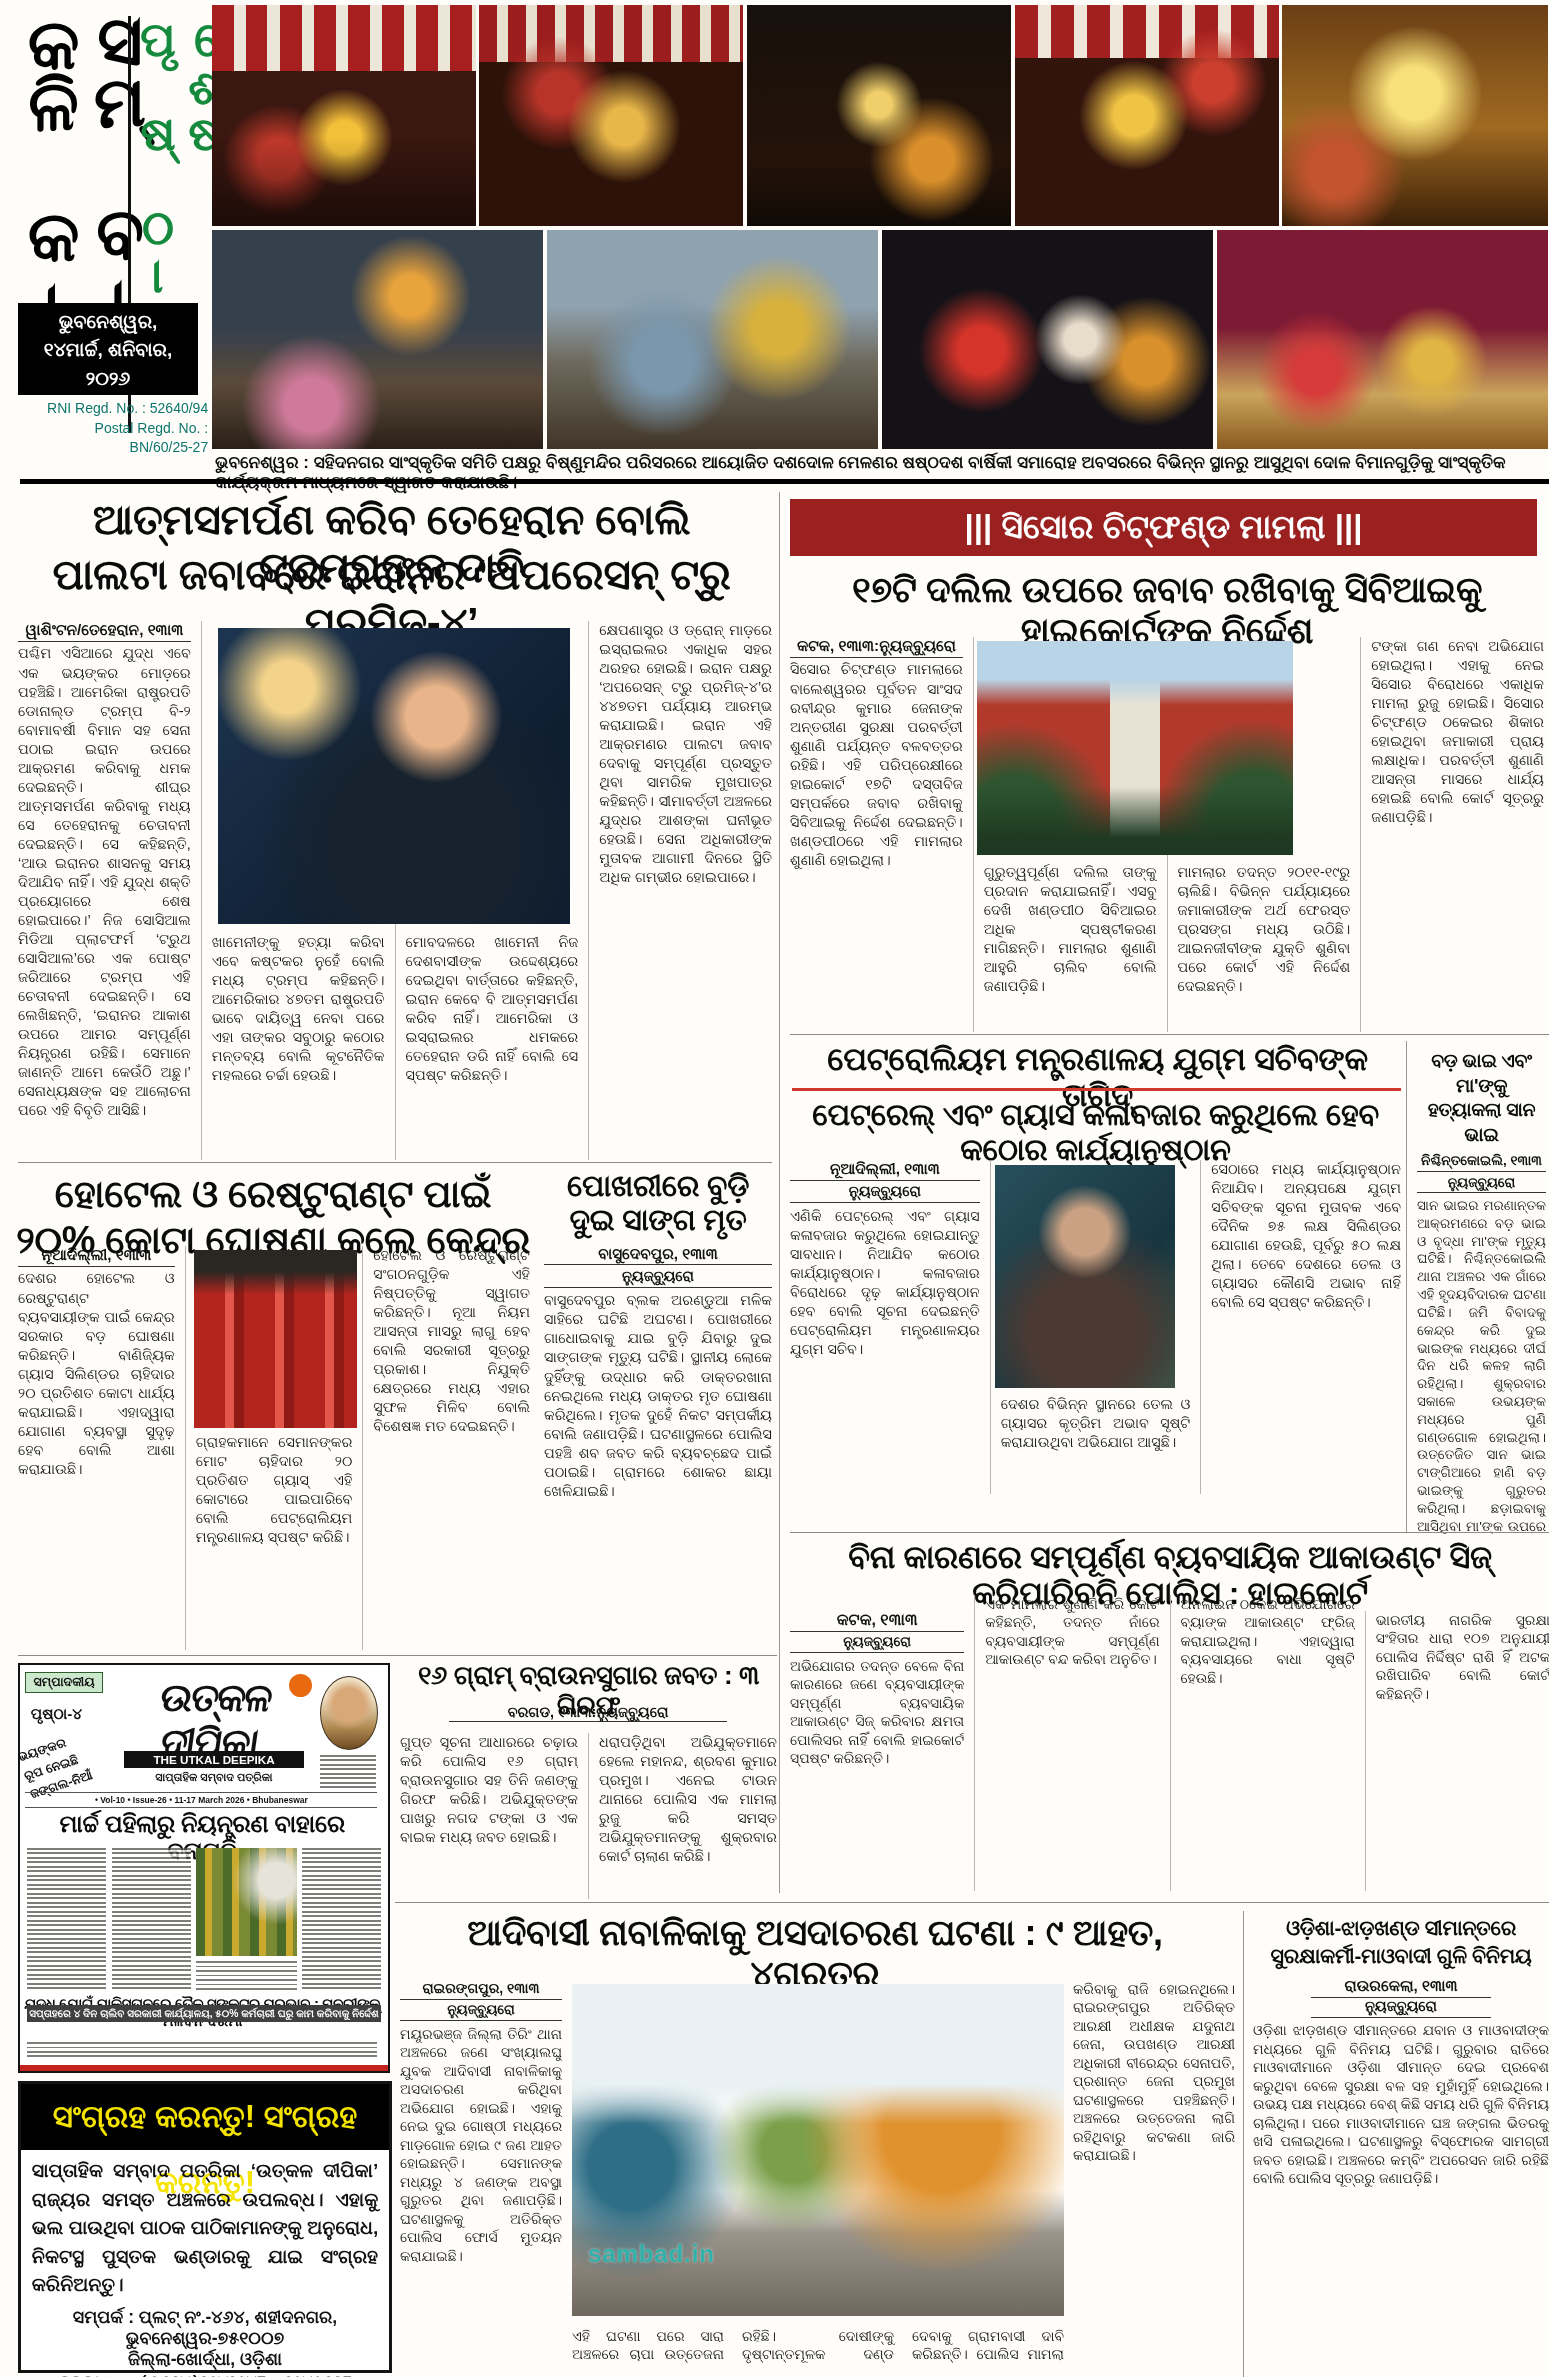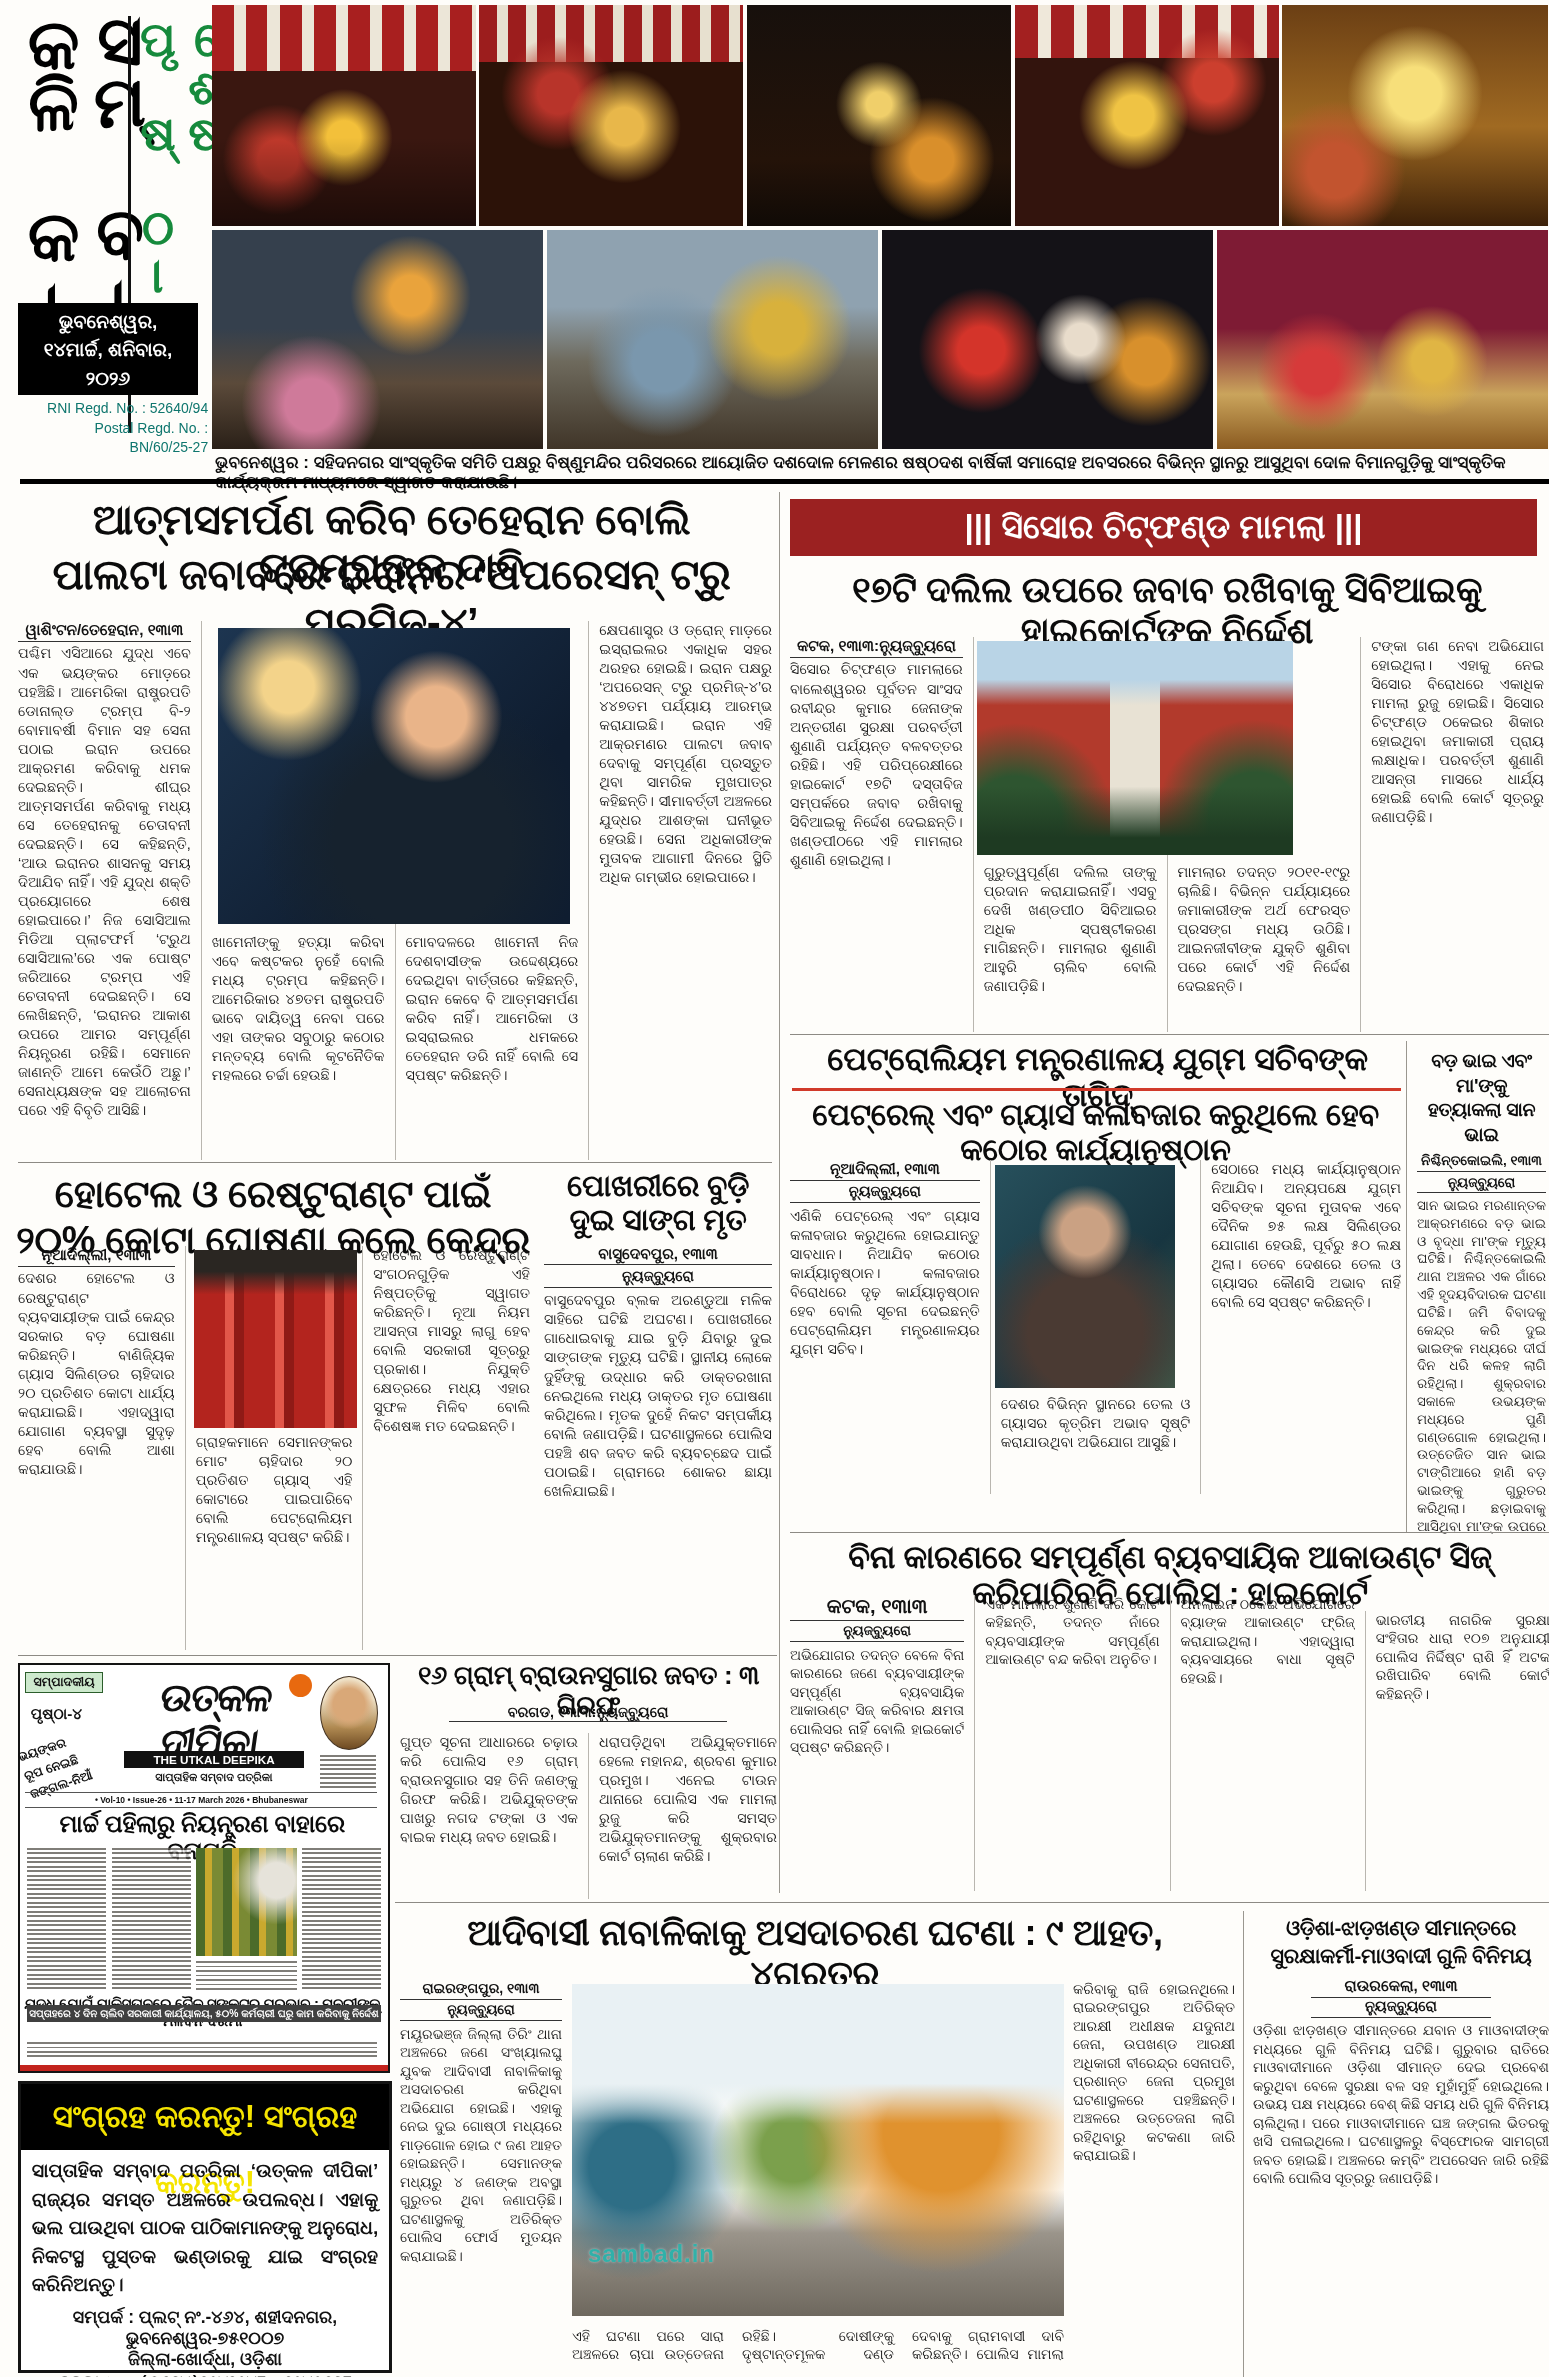--- a/index.html
+++ b/index.html
@@ -220,21 +220,21 @@
     <div class="dl" style="font-size:13.5px;margin-top:5.4px;">ନିଶ୍ଚିନ୍ତକୋଇଲି, ୧୩ା୩</div>
     <div class="byl" style="font-size:13.5px;" ind="">ନ୍ୟୁଜ୍‌ବ୍ୟୁରୋ</div>
     <div class="body-txt" style="font-size:13.5px;">ସାନ ଭାଇର ମରଣାନ୍ତକ ଆକ୍ରମଣରେ ବଡ଼ ଭାଇ ଓ ବୃଦ୍ଧା ମା'ଙ୍କ ମୃତ୍ୟୁ ଘଟିଛି। ନିଶ୍ଚିନ୍ତକୋଇଲି ଥାନା ଅଞ୍ଚଳର ଏକ ଗାଁରେ ଏହି ହୃଦୟବିଦାରକ ଘଟଣା ଘଟିଛି। ଜମି ବିବାଦକୁ କେନ୍ଦ୍ର କରି ଦୁଇ ଭାଇଙ୍କ ମଧ୍ୟରେ ଦୀର୍ଘ ଦିନ ଧରି କଳହ ଲାଗି ରହିଥିଲା। ଶୁକ୍ରବାର ସକାଳେ ଉଭୟଙ୍କ ମଧ୍ୟରେ ପୁଣି ଗଣ୍ଡଗୋଳ ହୋଇଥିଲା। ଉତ୍ତେଜିତ ସାନ ଭାଇ ଟାଙ୍ଗିଆରେ ହାଣି ବଡ଼ ଭାଇଙ୍କୁ ଗୁରୁତର କରିଥିଲା। ଛଡ଼ାଇବାକୁ ଆସିଥିବା ମା'ଙ୍କ ଉପରେ ମଧ୍ୟ ଆକ୍ରମଣ ହୋଇଥିଲା। ଡାକ୍ତରଖାନା ନେବା ବାଟରେ ଦୁହିଁଙ୍କ ମୃତ୍ୟୁ ଘଟିଥିଲା। ଅଭିଯୁକ୍ତକୁ ଅଟକ ରଖି ପଚରାଉଚରା କରାଯାଉଛି ବୋଲି ସାଲେପୁର ଥାନା ଆଇଆଇସି କହିଛନ୍ତି।</div>
   </div>
 
   <div class="rule-h" style="left:790px;top:1532px;width:760px;"></div>
 
   <div class="abs hl" style="left:790px;top:1539px;width:760px;font-size:32px;">ବିନା କାରଣରେ ସମ୍ପୂର୍ଣ୍ଣ ବ୍ୟବସାୟିକ ଆକାଉଣ୍ଟ ସିଜ୍ କରିପାରିବନି ପୋଲିସ : ହାଇକୋର୍ଟ</div>
   <div class="abs cols" style="left:790px;top:1595px;width:760px;height:296px;">
     <div>
-      <div class="dl" style="font-size:20px;">କଟକ, ୧୩ା୩</div>
+      <div class="dl" style="font-size:16px;margin-top:16px;">କଟକ, ୧୩ା୩</div>
       <div class="byl" style="font-size:13.5px;">ନ୍ୟୁଜ୍‌ବ୍ୟୁରୋ</div>
       <div class="body-txt" style="font-size:14px;">ଅଭିଯୋଗର ତଦନ୍ତ ବେଳେ ବିନା କାରଣରେ ଜଣେ ବ୍ୟବସାୟୀଙ୍କ ସମ୍ପୂର୍ଣ୍ଣ ବ୍ୟବସାୟିକ ଆକାଉଣ୍ଟ ସିଜ୍ କରିବାର କ୍ଷମତା ପୋଲିସର ନାହିଁ ବୋଲି ହାଇକୋର୍ଟ ସ୍ପଷ୍ଟ କରିଛନ୍ତି।</div>
     </div>
     <div class="body-txt" style="font-size:14px;">ଏକ ମାମଲାର ଶୁଣାଣି କରି କୋର୍ଟ କହିଛନ୍ତି, ତଦନ୍ତ ନାଁରେ ବ୍ୟବସାୟୀଙ୍କ ସମ୍ପୂର୍ଣ୍ଣ ଆକାଉଣ୍ଟ ବନ୍ଦ କରିବା ଅନୁଚିତ।</div>
     <div class="body-txt" style="font-size:14px;">ଅନଲାଇନ ଠକେଇ ଅଭିଯୋଗରେ ବ୍ୟାଙ୍କ ଆକାଉଣ୍ଟ ଫ୍ରିଜ୍ କରାଯାଇଥିଲା। ଏହାଦ୍ୱାରା ବ୍ୟବସାୟରେ ବାଧା ସୃଷ୍ଟି ହେଉଛି।</div>
     <div class="body-txt" style="font-size:14px;margin-top:16px;">ଭାରତୀୟ ନାଗରିକ ସୁରକ୍ଷା ସଂହିତାର ଧାରା ୧୦୭ ଅନୁଯାୟୀ ପୋଲିସ ନିର୍ଦ୍ଦିଷ୍ଟ ରାଶି ହିଁ ଅଟକ ରଖିପାରିବ ବୋଲି କୋର୍ଟ କହିଛନ୍ତି।</div>
   </div>
 
   <div class="rule-h" style="left:395px;top:1902px;width:1155px;"></div>
   <div class="abs hl" style="left:400px;top:1912px;width:830px;font-size:36px;">ଆଦିବାସୀ ନାବାଳିକାକୁ ଅସଦାଚରଣ ଘଟଣା : ୯ ଆହତ, ୪ଗୁରୁତର</div>

